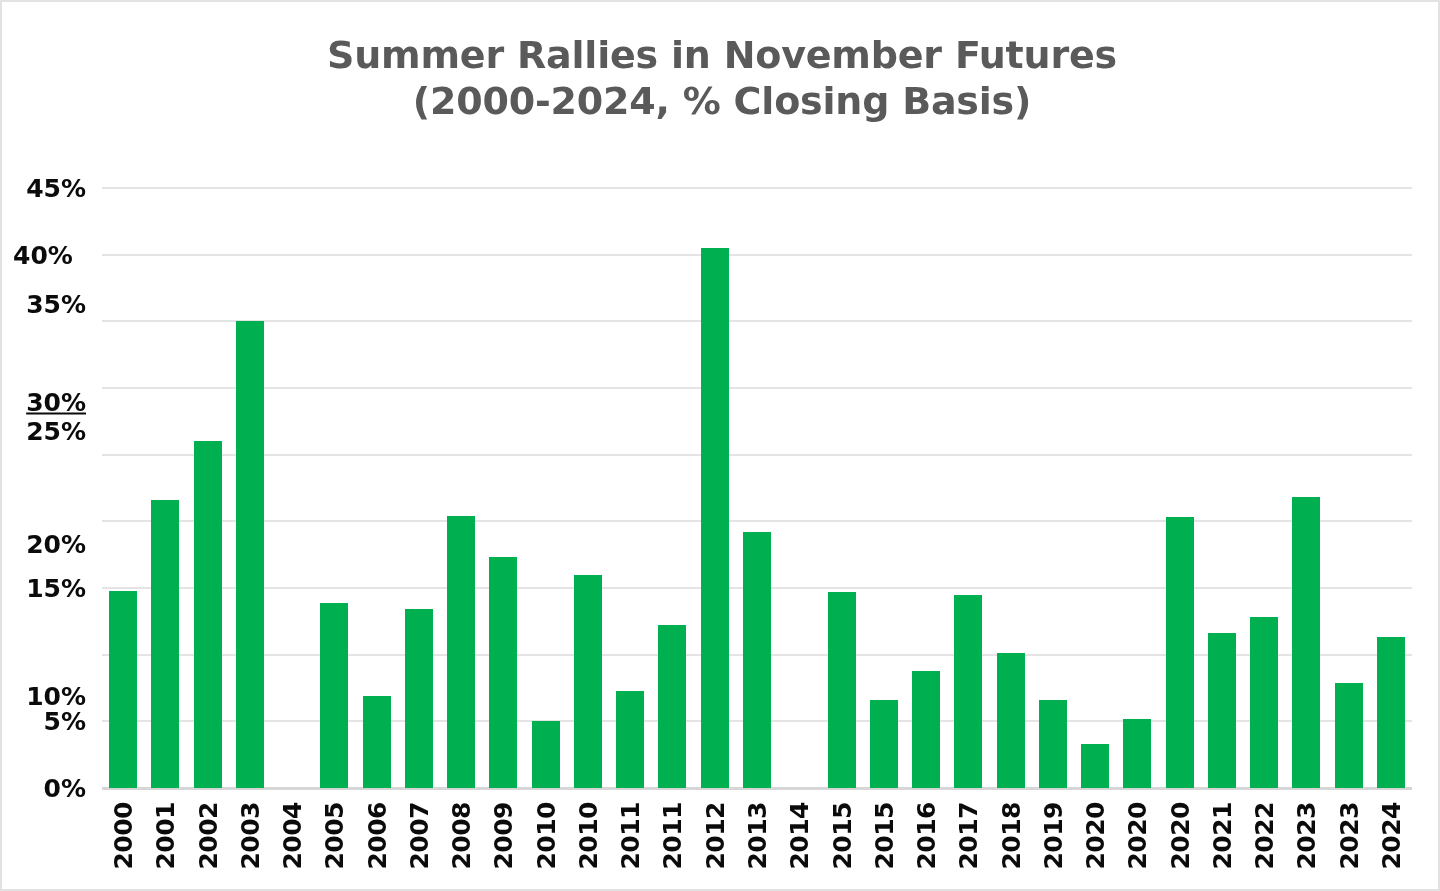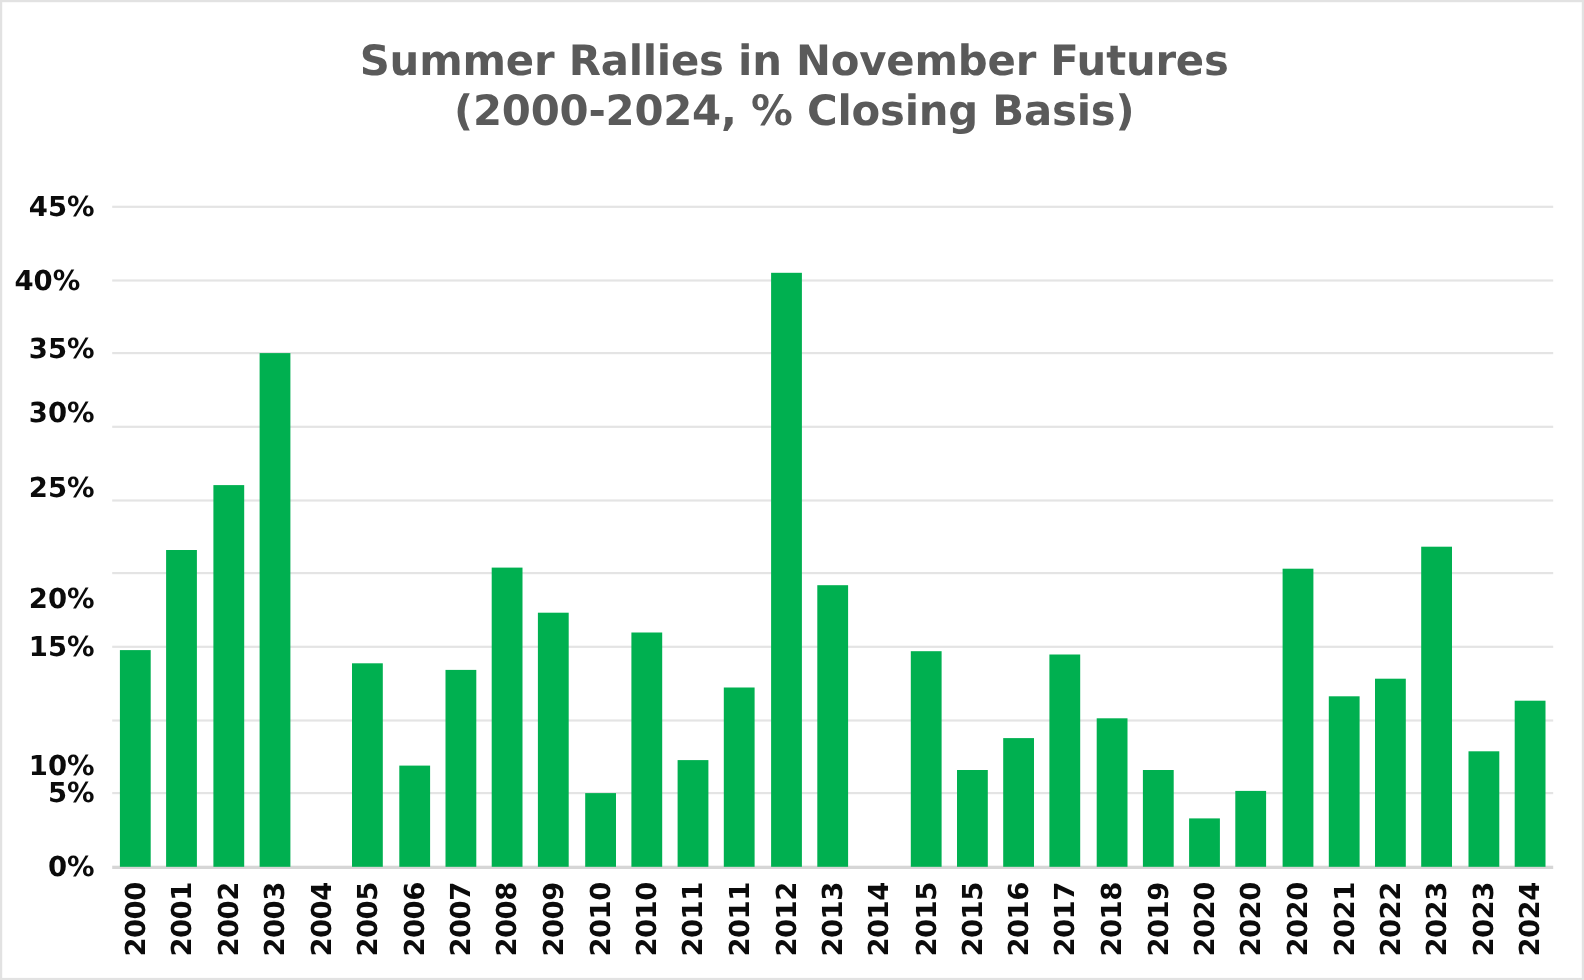--- a/index.html
+++ b/index.html
@@ -102,23 +102,23 @@
 <div id="chart-frame">
 
   <div id="chart-title" style="color: rgb(90, 90, 90);">
     <span class="title-line">Summer Rallies in November Futures</span>
     <span class="title-line">(2000-2024, % Closing Basis)</span>
   </div>
 
   <div id="y-axis-labels">
       <div class="ytick-label" style="top: 186px;">45%</div>
       <div class="ytick-label" style="top: 252.667px; text-align: center;">40%</div>
-      <div class="ytick-label" style="top: 315px; padding-left: 16px;">35%</div>
-      <div class="ytick-label" style="top: 373px;">30%</div>
-      <div class="ytick-label" style="top: 441px; margin-left: 36px;">25%</div>
+      <div class="ytick-label" style="top: 302px; padding-left: 16px;">35%</div>
+      <div class="ytick-label" style="top: 400px; text-decoration: underline;">30%</div>
+      <div class="ytick-label" style="top: 429px; margin-left: 36px;">25%</div>
       <div class="ytick-label" style="top: 542px;">20%</div>
       <div class="ytick-label" style="top: 586px;">15%</div>
       <div class="ytick-label" style="top: 652.667px; margin-top: 41px;">10%</div>
       <div class="ytick-label" style="top: 719.333px;">5%</div>
       <div class="ytick-label" style="top: 786px;">0%</div>
     </div>
 
   <div id="plot-area">
     <div id="gridlines">
         <div class="gridline" style="top: -1px;"></div>

